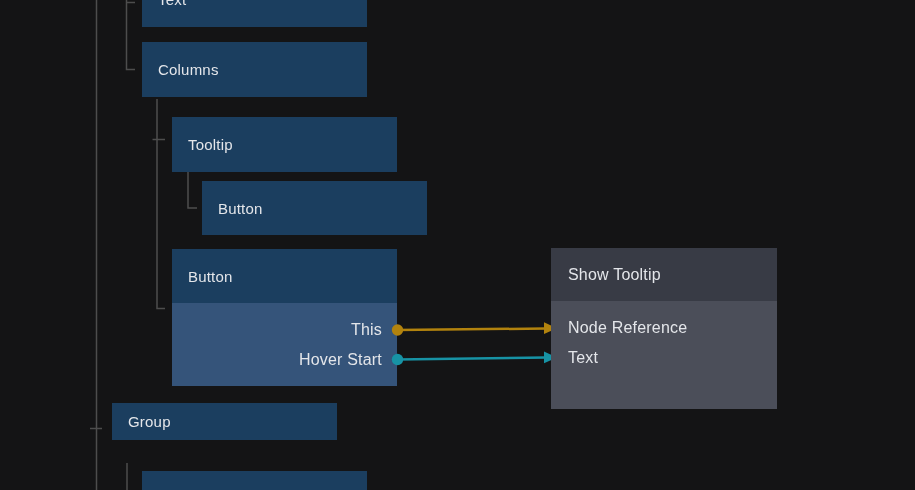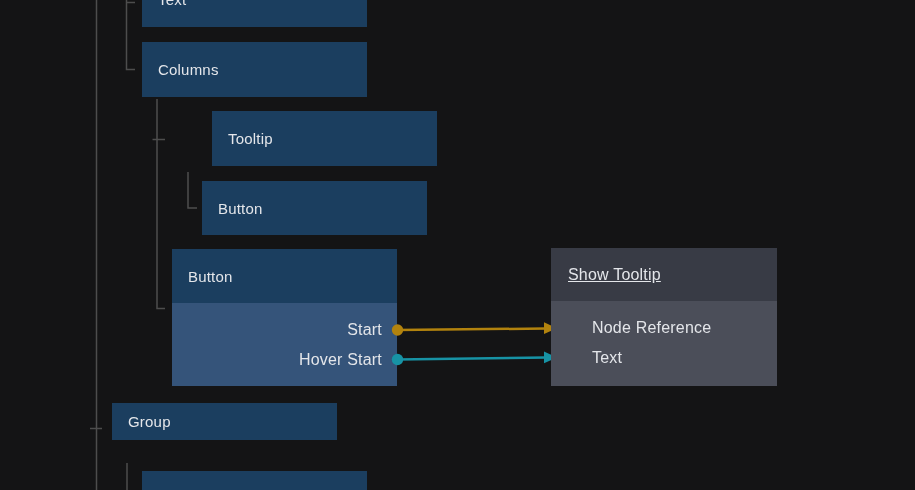--- a/index.html
+++ b/index.html
@@ -21,45 +21,45 @@
 
   .node{
     position:absolute;width:225px;height:55px;
     background:var(--node-fill);color:var(--label-text);
     display:flex;align-items:center;
     padding-left:16px;box-sizing:border-box;
     font-size:15px;letter-spacing:.2px;
   }
   .n-text{left:142px;top:-28px;}
   .n-columns{left:142px;top:42px;}
-  .n-tooltip{left:172px;top:111px;margin-left:40px;}
+  .n-tooltip{left:172px;top:117px;}
   .n-button-inner{left:202px;top:181px;height:54px;}
   .n-button{left:172px;top:249px;height:54px;}
   .n-group{left:112px;top:403px;height:37px;}
   .n-partial{left:142px;top:471px;}
 
   .subpanel{
     position:absolute;left:172px;top:303px;width:225px;height:83px;
     background:var(--node-expanded-fill);box-sizing:border-box;
     padding-top:12px;color:var(--label-text);
   }
   .port-row{
     height:30px;display:flex;align-items:center;justify-content:flex-end;
     padding-right:15px;font-size:16px;letter-spacing:.2px;
   }
 
   .action-panel{position:absolute;left:551px;top:248px;width:226px;}
   .ap-header{
     height:53px;background:var(--panel-header-fill);color:var(--label-text);
     display:flex;align-items:center;padding-left:17px;box-sizing:border-box;
-    font-size:16px;letter-spacing:.2px;text-decoration:underline;
+    font-size:16px;letter-spacing:.2px;
   }
   .ap-body{
-    height:85px;background:var(--panel-body-fill);box-sizing:border-box;
-    padding-top:12px;color:var(--label-text);padding-left:24px;
+    height:108px;background:var(--panel-body-fill);box-sizing:border-box;
+    padding-top:12px;color:var(--label-text);
   }
   .ap-row{
     height:30px;display:flex;align-items:center;padding-left:17px;
     font-size:16px;letter-spacing:.2px;
   }
 
   .tree-path{stroke:var(--tree-line);stroke-width:1.5;fill:none;}
   .wire-o{stroke:var(--wire-orange);stroke-width:2.5;fill:none;}
   .wire-t{stroke:var(--wire-teal);stroke-width:2.5;fill:none;}
   .fill-o{fill:var(--wire-orange);stroke:none;}
@@ -98,21 +98,21 @@
   </div>
   <div class="node n-group">
     <span>Group</span>
   </div>
   <div class="node n-partial">
     <span></span>
   </div>
 
   <div class="subpanel">
     <div class="port-row">
-      <span>Start</span>
+      <span>This</span>
     </div>
     <div class="port-row">
       <span>Hover Start</span>
     </div>
   </div>
 
   <svg class="layer">
     <line class="wire-o hit" x1="397" y1="330" x2="546" y2="328.5"></line>
     <polygon class="fill-o" points="544,322.3 557,328.2 544,334.1"></polygon>
     <circle class="fill-o hit" cx="397.5" cy="330" r="5.7"></circle>

